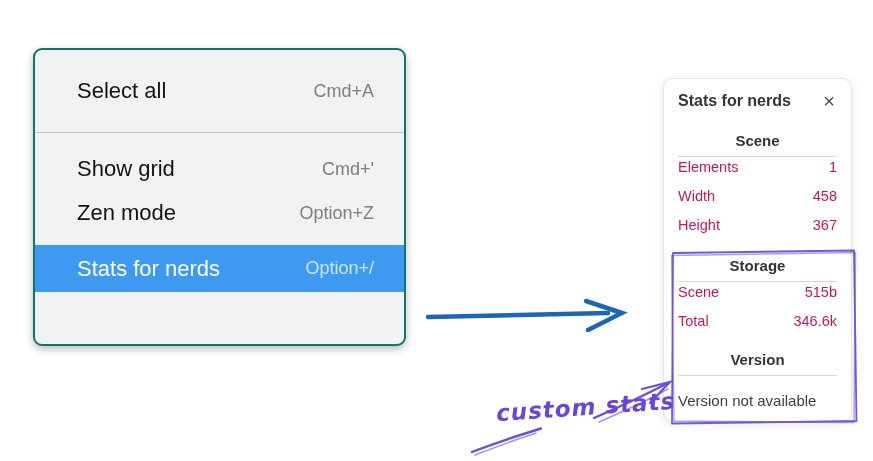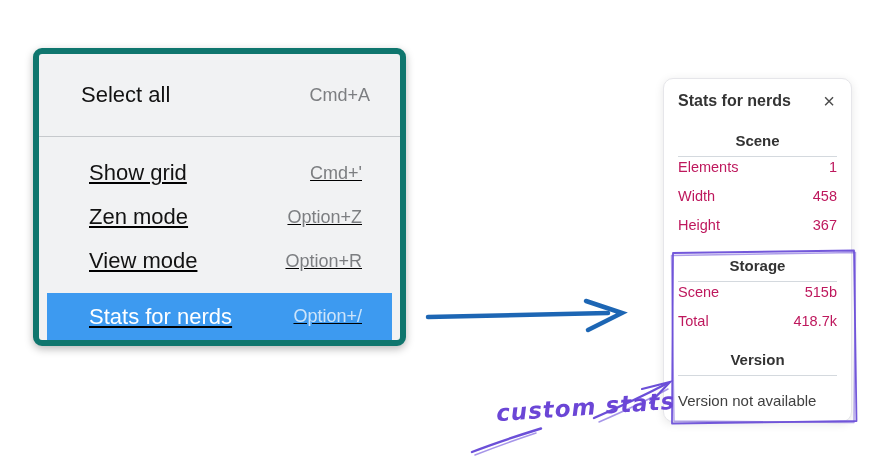--- a/index.html
+++ b/index.html
@@ -4,26 +4,26 @@
 <style>
   html,body{margin:0;padding:0;background:#ffffff;}
   #canvas{
     position:relative;width:873px;height:461px;background:#ffffff;overflow:hidden;
     font-family:"Liberation Sans", sans-serif;
   }
 
   
   .menu{
     position:absolute;left:33px;top:48px;width:373px;height:298px;
-    background:#f1f2f3;border:6px solid #0f766e;border-radius:9px;
+    background:#f1f2f3;border:2px solid #0f766e;border-radius:9px;
     box-shadow:0 3px 8px rgba(0,0,0,.28);
     box-sizing:border-box;overflow:hidden;
   }
   .menu-sec1{padding:14px 0;}
-  .menu-sec2{padding:14px 8px 12px;text-decoration:underline;}
+  .menu-sec2{padding:14px 0 12px;}
   .menu-divider{height:1px;background:#c6c9cc;}
   .menu-item{
     height:44px;display:flex;align-items:center;justify-content:space-between;
     padding:0 30px 0 42px;cursor:default;
   }
   .menu-sec1 .menu-item{height:54px;}
   .mi-label{font-size:22px;color:#131313;}
   .mi-short{font-size:18px;color:#7c7e81;}
   .menu-item.selected{
     background:#3d9af0;height:47px;margin-top:10px;
@@ -81,24 +81,20 @@
     <div class="menu-divider"></div>
     <div class="menu-sec2">
       <div class="menu-item">
         <span class="mi-label">Show grid</span>
         <span class="mi-short">Cmd+'</span>
       </div>
       <div class="menu-item">
         <span class="mi-label">Zen mode</span>
         <span class="mi-short">Option+Z</span>
       </div>
-      <div class="menu-item">
-        <span class="mi-label">View mode</span>
-        <span class="mi-short">Option+R</span>
-      </div>
       <div class="menu-item selected">
         <span class="mi-label">Stats for nerds</span>
         <span class="mi-short">Option+/</span>
       </div>
     </div>
   </div>
 
   <div class="panel">
     <div class="panel-titlebar">
       <span class="panel-title">Stats for nerds</span>
@@ -121,21 +117,21 @@
     </div>
 
     <div class="sec-head tight">Storage</div>
     <div class="sec-rule"></div>
     <div class="stat-row">
       <span>Scene</span>
       <span>515b</span>
     </div>
     <div class="stat-row">
       <span>Total</span>
-      <span>418.7k</span>
+      <span>346.6k</span>
     </div>
 
     <div class="sec-head tighter">Version</div>
     <div class="sec-rule"></div>
     <div class="stat-note">Version not available</div>
   </div>
 
   <span class="custom-stats-label">custom stats</span>
 
   <svg id="annot" viewBox="0 0 873 461" xmlns="http://www.w3.org/2000/svg">

